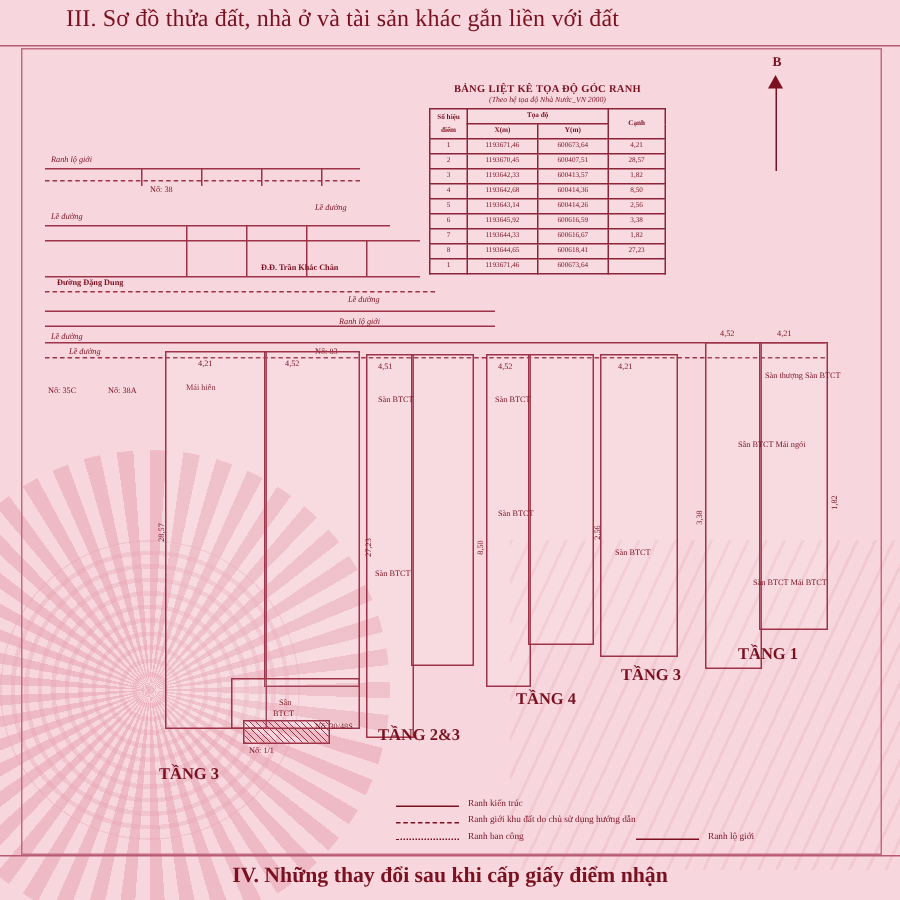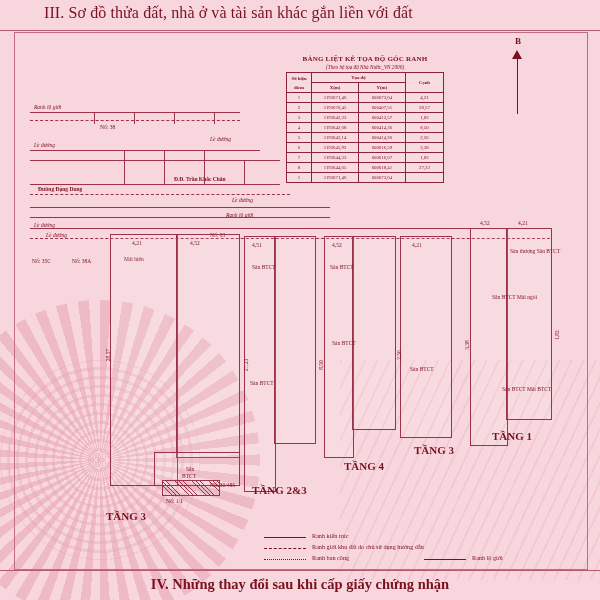--- a/index.html
+++ b/index.html
@@ -289,13 +289,13 @@
     <div class="row">
       <div class="samp dot"></div>
       <div class="txt">Ranh ban công</div>
       <div class="samp2"></div>
       <div class="txt2">Ranh lộ giới</div>
     </div>
   </div>
 </div>
 
 <div class="bottombar"></div>
-<div class="section-title-bottom">IV. Những thay đổi sau khi cấp giấy chứng nhận</div>
+<div class="section-title-bottom">IV. Những thay đổi sau khi cấp giấy điểm nhận</div>
 
 </body></html>

